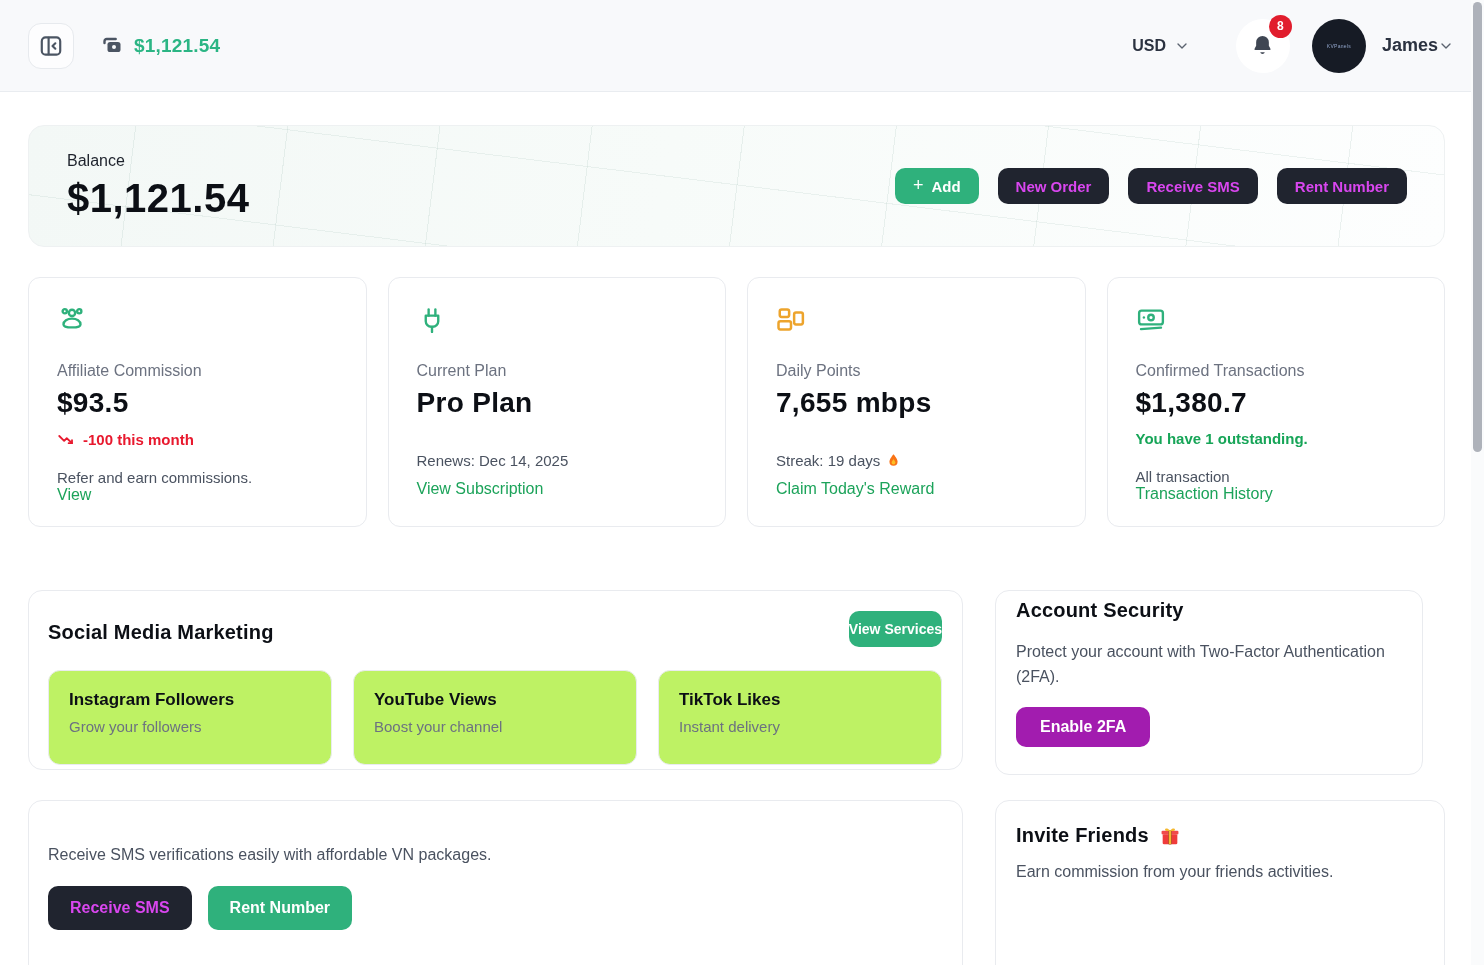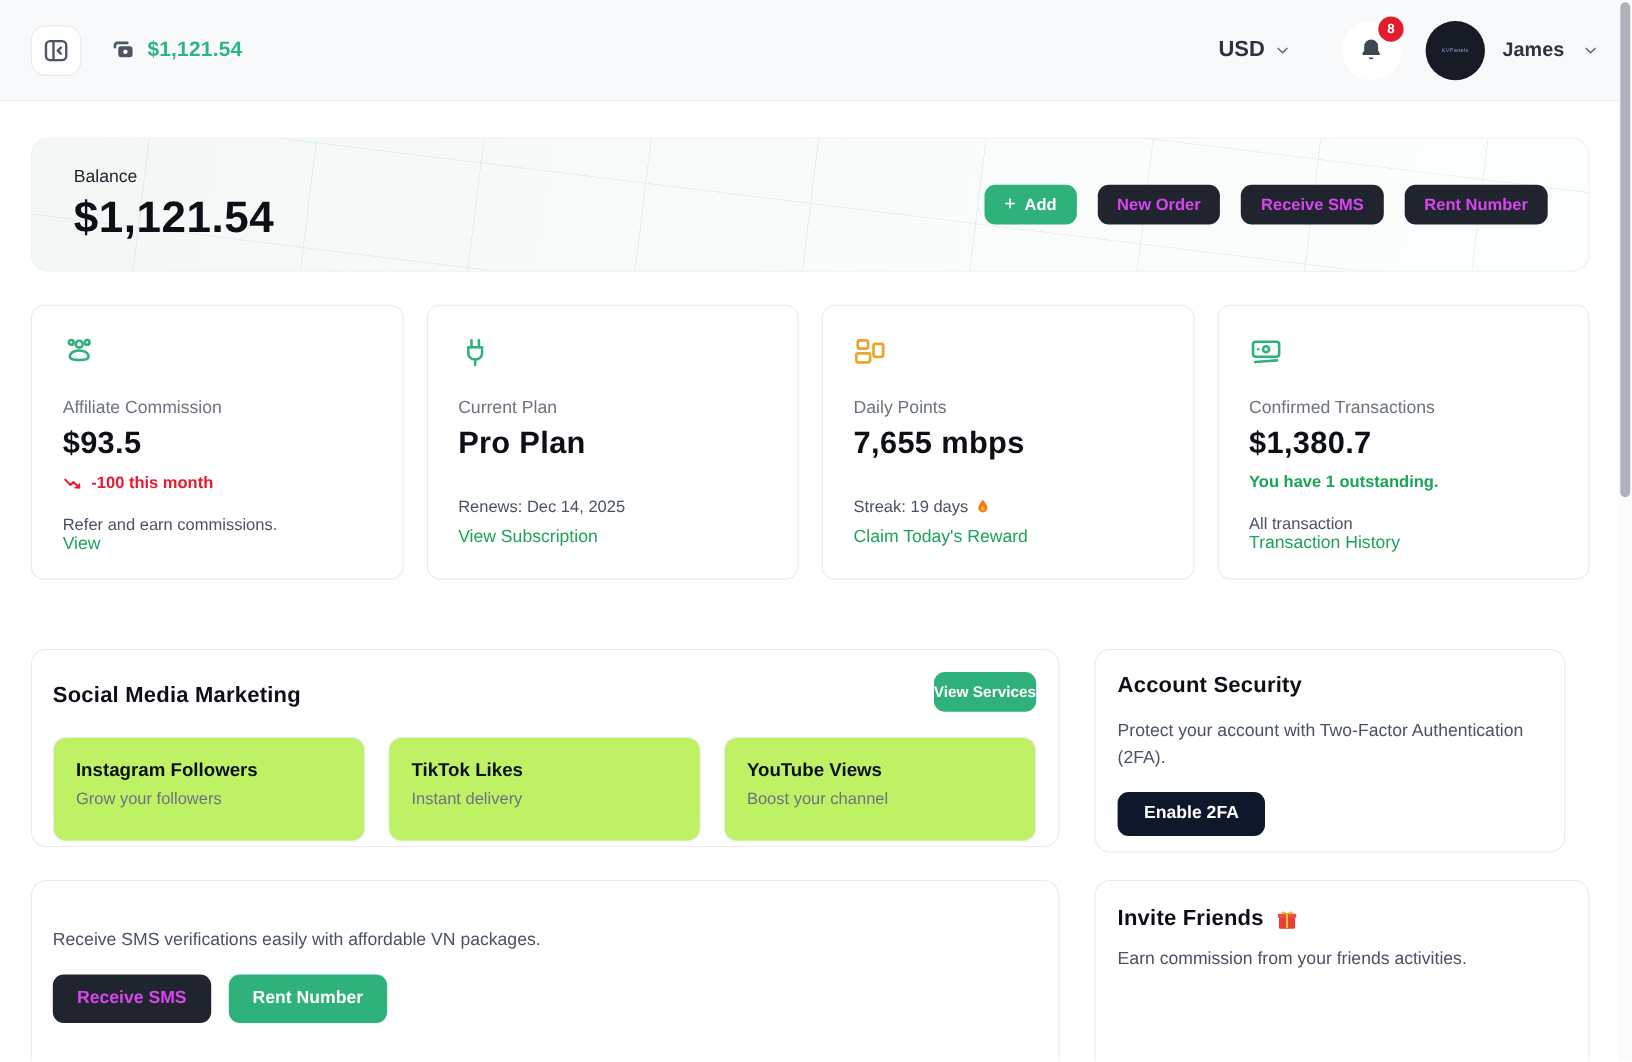--- a/index.html
+++ b/index.html
@@ -17,37 +17,37 @@
     padding:0 30px 0 28px;
   }
   .topbar-left, .topbar-right { display:flex; align-items:center; }
   .toggle-btn {
     width:46px; height:46px; border-radius:13px; background:#fdfdfe;
     border:1px solid #e7eaee; display:flex; align-items:center; justify-content:center;
     cursor:pointer;
   }
   .wallet-group { display:flex; align-items:center; gap:10px; margin-left:26px; }
   .wallet-balance { font-size:19px; font-weight:800; color:#2bb584; letter-spacing:.2px; }
-  .currency { display:flex; align-items:center; gap:8px; font-size:20px; font-weight:600; color:#2b3240; cursor:pointer; }
+  .currency { display:flex; align-items:center; gap:8px; font-size:16px; font-weight:600; color:#2b3240; cursor:pointer; }
   .chev { width:16px; height:16px; stroke:#5b636f; }
   .bell-wrap {
     position:relative; width:54px; height:54px; border-radius:50%; background:#ffffff;
     display:flex; align-items:center; justify-content:center; margin-left:46px; cursor:pointer;
   }
   .badge {
     position:absolute; top:-4px; right:-2px; min-width:23px; height:23px; border-radius:12px;
     background:#e11d2d; color:#fff; font-size:12px; font-weight:700;
     display:flex; align-items:center; justify-content:center; padding:0 6px;
   }
   .avatar {
     width:54px; height:54px; border-radius:50%; background:#161b25; margin-left:22px;
     display:flex; align-items:center; justify-content:center; cursor:pointer; overflow:hidden;
   }
   .avatar span { font-size:5px; color:#8fa3c8; letter-spacing:.3px; }
-  .user-menu { display:flex; align-items:center; gap:16px; margin-left:16px; font-size:18px; font-weight:600; color:#2b3240; cursor:pointer; }
+  .user-menu { display:flex; align-items:center; gap:0; margin-left:16px; font-size:18px; font-weight:600; color:#2b3240; cursor:pointer; }
 
   
   .content { padding:0 39px 0 28px; }
 
   .balance-card {
     position:relative; margin-top:33px; height:122px; border-radius:16px;
     background:linear-gradient(100deg,#f3f8f6 0%,#f7fbf9 45%,#fdfefe 100%);
     border:1px solid #eef1f2; overflow:hidden;
     display:flex; align-items:center; justify-content:space-between;
     padding:0 37px 0 38px;
@@ -89,39 +89,39 @@
   .flame { width:15px; height:15px; }
 
   
   .row { display:flex; gap:32px; }
   .row-2 { margin-top:63px; }
   .row-3 { margin-top:25px; }
   .panel {
     background:#fff; border:1px solid #e9ebef; border-radius:14px;
   }
   .panel-social { width:935px; height:180px; padding:20px 20px 20px 19px; }
-  .panel-security { width:428px; height:185px; padding:21px 20px; }
+  .panel-security { width:428px; height:185px; padding:8px 20px; }
   .panel-vn { width:935px; height:200px; padding:24px 20px 20px 19px; }
   .panel-invite { width:450px; height:200px; padding:23px 20px 20px 20px; }
 
   .panel-head { display:flex; align-items:flex-start; justify-content:space-between; }
   .panel-title { font-size:20px; font-weight:800; color:#0c0f15; letter-spacing:.2px; }
   .title-row { display:flex; align-items:center; gap:10px; }
   .btn-sm { height:36px; padding:8px 0; font-size:14px; }
 
   .service-grid { display:grid; grid-template-columns:repeat(3,1fr); gap:21px; margin-top:23px; }
   .service-card {
     height:95px; border:1px solid #e9ebef; border-radius:12px; padding:19px 20px;
     background:#bef264; cursor:pointer;
   }
   .service-title { font-size:17px; font-weight:700; color:#0c0f15; }
   .service-desc { margin-top:8px; font-size:15px; color:#6c7280; }
 
   .panel-desc { margin-top:18px; font-size:16px; color:#4a5260; line-height:1.55; }
-  .btn-yellow { background:#0f172a; color:#fff; border-radius:10px; font-size:16px; font-weight:600; padding:11px 24px; height:40px; }
+  .btn-yellow { background:#a21caf; color:#fff; border-radius:10px; font-size:16px; font-weight:600; padding:11px 24px; height:40px; }
   .security-btn-row { margin-top:17px; }
   .vn-desc { margin-top:21px; font-size:16px; color:#4a5260; }
   .vn-buttons { display:flex; gap:16px; margin-top:22px; }
   .btn-lg { height:44px; padding:12px 22px; font-size:16px; border-radius:10px; }
 
   .invite-desc { margin-top:16px; font-size:16px; color:#4a5260; }
   .ref-box {
     margin-top:19px; border:1px solid #e6e9ee; background:#fcfcfd; border-radius:12px;
     height:46px; display:flex; align-items:center; padding:4px 4px 4px 15px; justify-content:space-between;
   }
@@ -308,26 +308,26 @@
           <button class="btn btn-green btn-sm">
             <span>View Services</span>
           </button>
         </div>
         <div class="service-grid">
           <div class="service-card">
             <div class="service-title">Instagram Followers</div>
             <div class="service-desc">Grow your followers</div>
           </div>
           <div class="service-card">
+            <div class="service-title">YouTube Views</div>
+            <div class="service-desc">Boost your channel</div>
+          </div>
+          <div class="service-card">
             <div class="service-title">TikTok Likes</div>
             <div class="service-desc">Instant delivery</div>
-          </div>
-          <div class="service-card">
-            <div class="service-title">YouTube Views</div>
-            <div class="service-desc">Boost your channel</div>
           </div>
         </div>
       </div>
 
       <div class="panel panel-security">
         <div class="panel-title">Account Security</div>
         <div class="panel-desc">Protect your account with Two-Factor Authentication (2FA).</div>
         <div class="security-btn-row">
           <button class="btn btn-yellow">
             <span>Enable 2FA</span>

